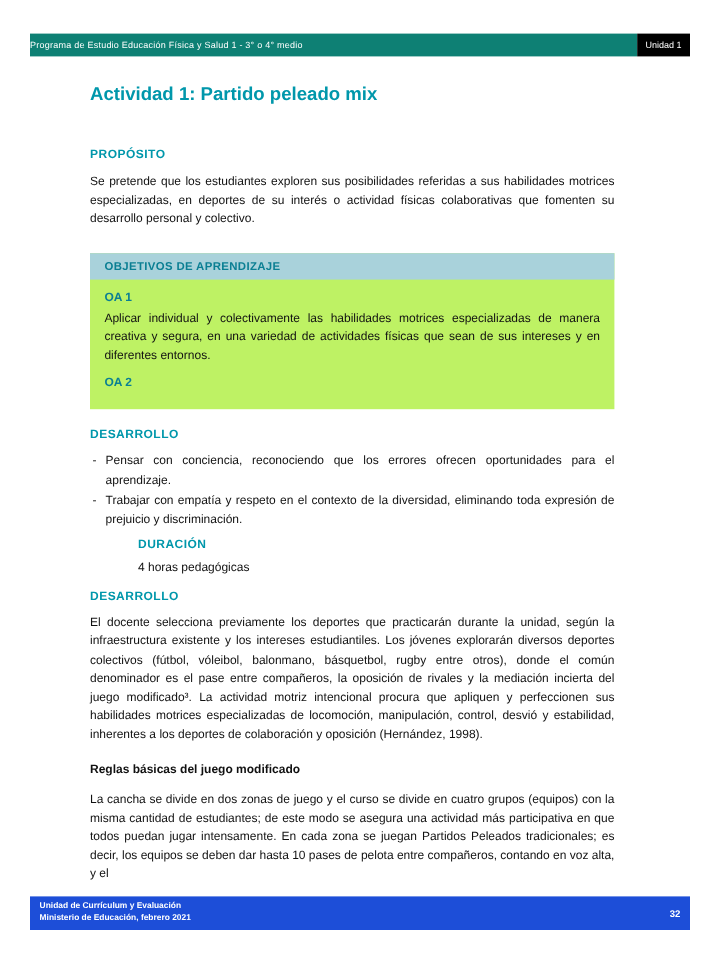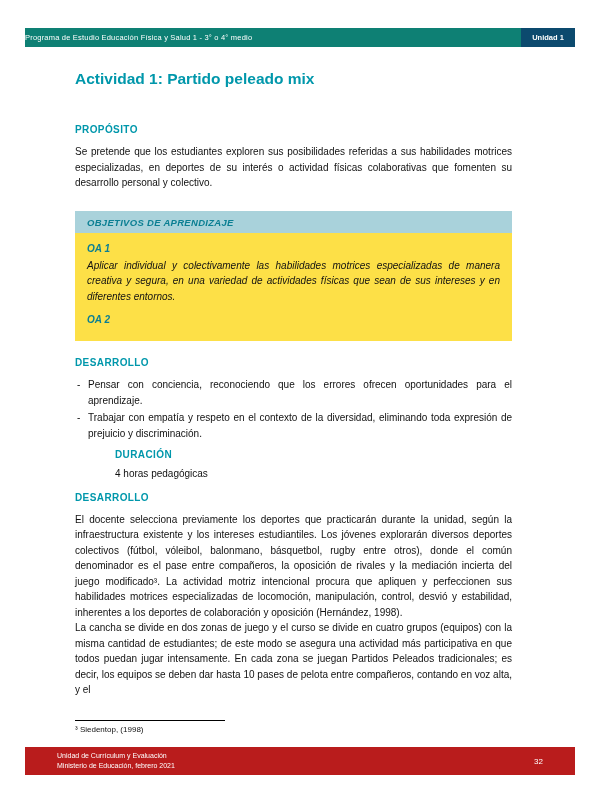--- a/index.html
+++ b/index.html
@@ -20,22 +20,22 @@
   .topbar {
     position:absolute; left:25px; right:25px; top:28px; height:19px;
     display:flex;
   }
   .topbar-left {
     flex:1; background:#0e8074; color:#ffffff;
     font-size:7.5px; display:flex; align-items:center;
     padding-left:0; letter-spacing:.2px;
   }
   .topbar-right {
-    width:54px; background:#0c4a6e; color:#ffffff;
-    font-size:7.5px; font-weight:bold;
+    width:44px; background:#000000; color:#ffffff;
+    font-size:7.5px; font-weight:normal;
     display:flex; align-items:center; justify-content:center;
   }
 
   
   .content {
     position:absolute; left:75px; right:88px; top:70px;
   }
   .doc-title {
     color:#0097ab; font-size:15.5px; font-weight:bold;
     margin-bottom:36px;
@@ -45,24 +45,23 @@
     letter-spacing:.4px; margin-bottom:9px;
   }
   .body-text {
     font-size:10px; line-height:1.55; text-align:justify;
     color:#111111;
   }
   .sect { margin-bottom:18px; }
 
   
   .oa-box {
-    background:#fde047;
+    background:#bef264;
     margin:20px 0 16px 0;
     padding:0 12px 12px 12px;
-    font-style:italic;
   }
   .oa-box-header {
     background:#a9d2db;
     margin:0 -12px 8px -12px;
     padding:6px 12px 5px 12px;
     color:#0b7f93; font-size:9.5px; font-weight:bold;
     letter-spacing:.3px;
   }
   .oa-label {
     color:#0b7f93; font-size:10px; font-weight:bold;
@@ -93,23 +92,24 @@
   .footnote-area { margin-top:22px; }
   .footnote-rule {
     width:150px; border-top:1.2px solid #000000;
     margin-bottom:4px;
   }
   .footnote-text { font-size:8px; color:#111111; }
 
   
   .footer {
     position:absolute; left:25px; right:25px; bottom:25px; height:28px;
-    background:#b91c1c; color:#ffffff;
+    background:#1d4ed8; color:#ffffff;
     display:flex; align-items:center; justify-content:space-between;
-    padding:0 32px;
+    padding:0 8px;
+    font-weight:bold;
   }
   .footer-lines { font-size:7px; line-height:1.5; }
   .footer-page { font-size:8px; }
 </style>
 </head>
 <body>
 
 <div class="page">
 
   <div class="topbar">
@@ -148,20 +148,21 @@
     </div>
 
     <div class="sect" style="margin-bottom:10px;margin-left:40px;">
       <div class="section-heading" style="margin-bottom:6px;">DURACIÓN</div>
       <p class="body-text">4 horas pedagógicas</p>
     </div>
 
     <div class="sect">
       <div class="section-heading">DESARROLLO</div>
       <p class="body-text">El docente selecciona previamente los deportes que practicarán durante la unidad, según la infraestructura existente y los intereses estudiantiles. Los jóvenes explorarán diversos deportes colectivos (fútbol, vóleibol, balonmano, básquetbol, rugby entre otros), donde el común denominador es el pase entre compañeros, la oposición de rivales y la mediación incierta del juego modificado³. La actividad motriz intencional procura que apliquen y perfeccionen sus habilidades motrices especializadas de locomoción, manipulación, control, desvió y estabilidad, inherentes a los deportes de colaboración y oposición (Hernández, 1998).</p>
+      <div class="sub-heading-bold">Reglas básicas del juego modificado</div>
       <p class="body-text">La cancha se divide en dos zonas de juego y el curso se divide en cuatro grupos (equipos) con la misma cantidad de estudiantes; de este modo se asegura una actividad más participativa en que todos puedan jugar intensamente. En cada zona se juegan Partidos Peleados tradicionales; es decir, los equipos se deben dar hasta 10 pases de pelota entre compañeros, contando en voz alta, y el</p>
     </div>
 
     <div class="footnote-area">
       <div class="footnote-rule"></div>
       <div class="footnote-text">³ Siedentop, (1998)</div>
     </div>
 
   </div>
 

